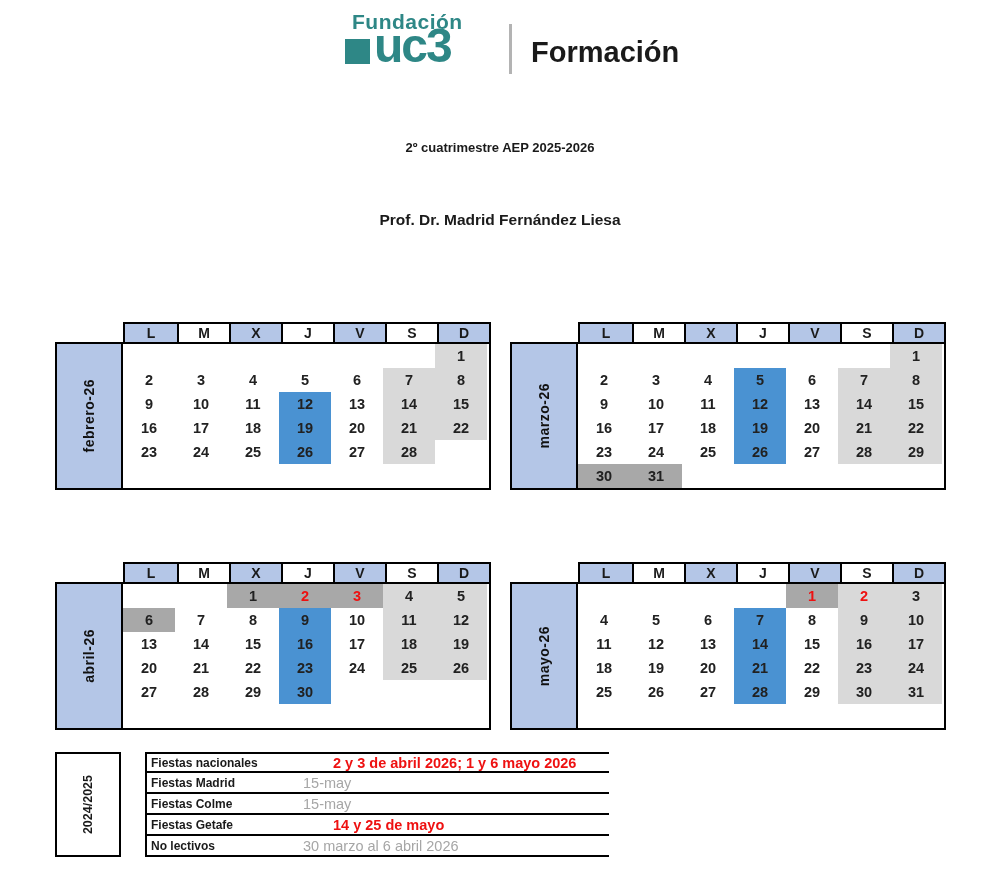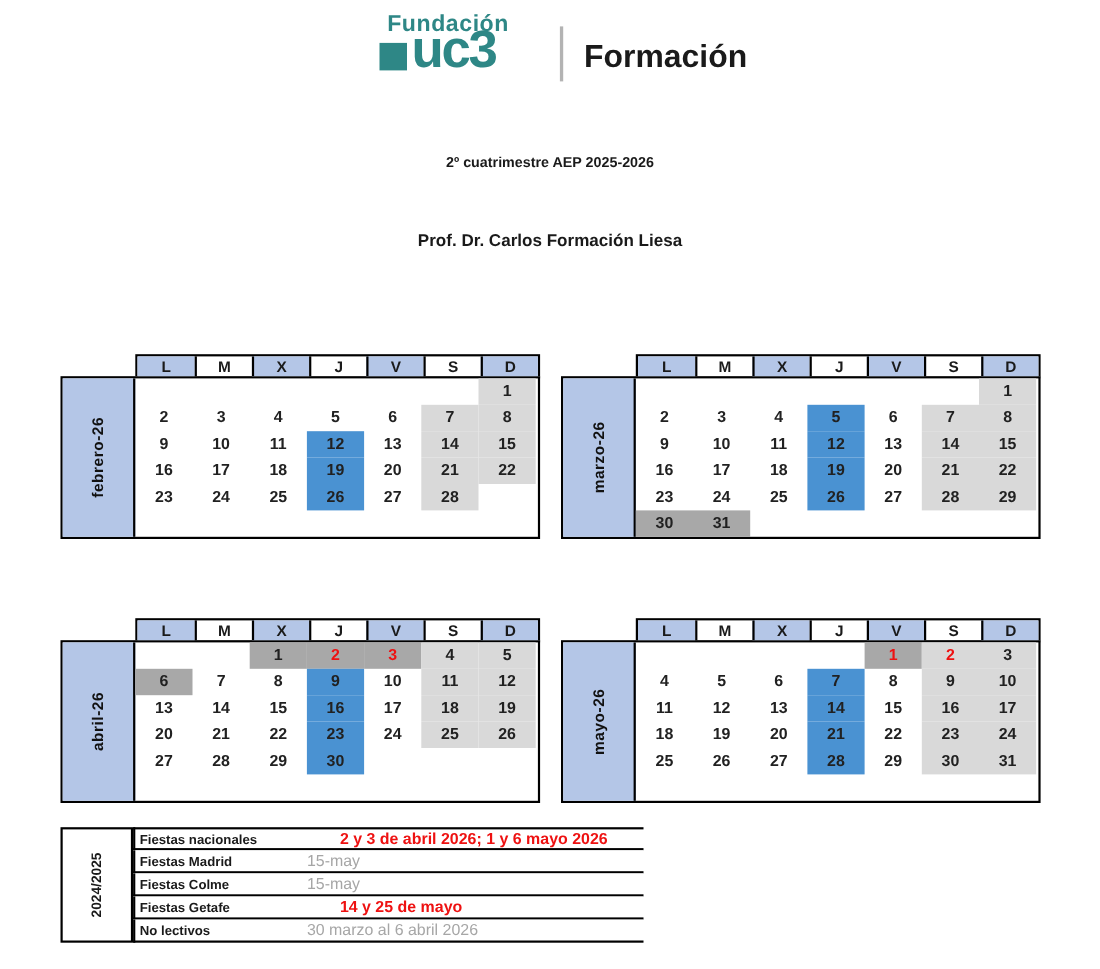--- a/index.html
+++ b/index.html
@@ -50,21 +50,21 @@
     font-size:14px; font-weight:bold; color:#111; letter-spacing:.5px; }
   .cal-grid { display:grid; grid-template-columns:repeat(7,52px); grid-auto-rows:24px; }
   .dcell { text-align:center; line-height:24px; font-size:14.5px; font-weight:bold;
     color:#212121; }
   .bg-g { background:var(--c-weekend_gray,#d9d9d9); }
   .bg-G { background:var(--c-nonschool_gray,#a8a8a8); }
   .bg-b { background:var(--c-highlight_blue,#4a92d2); }
   .fg-r { color:var(--c-holiday_red,#ee1111); }
 
   
-  .legend { position:absolute; left:55px; top:752px; display:flex; }
+  .legend { position:absolute; left:55px; top:752px; display:flex;gap:24px; }
   .legend-year { width:66px; border:2px solid #000; display:flex;
     align-items:center; justify-content:center; background:#fff; }
   .legend-year span { writing-mode:vertical-rl; transform:rotate(180deg);
     font-size:12.5px; font-weight:bold; color:#1a1a1a; }
   .legend-rows { width:464px; }
   .legend-row { height:21px; border-left:2px solid #000; border-bottom:2px solid #000;
     display:flex; align-items:center; background:#fff; }
   .legend-row:first-child { border-top:2px solid #000; }
   .legend-label { width:156px; padding-left:4px; font-size:12px; font-weight:bold;
     color:#1a1a1a; white-space:nowrap; }
@@ -78,21 +78,21 @@
 <div class="page">
 
   <div class="logo-fundacion">Fundación</div>
   <div class="logo-square"></div>
   <div class="logo-uc3">uc3</div>
   <div class="logo-divider"></div>
   <div class="logo-formacion">Formación</div>
 
   <div class="title">2º cuatrimestre AEP 2025-2026</div>
   <div class="subtitle">
-    <div>Prof. Dr. Carlos Formación Liesa</div>
+    <div>Prof. Dr. Madrid Fernández Liesa</div>
   </div>
 
   <section class="calendar" id="cal-0">
     <div class="cal-headers">
         <div class="hcell shaded">L</div>
         <div class="hcell">M</div>
         <div class="hcell shaded">X</div>
         <div class="hcell">J</div>
         <div class="hcell shaded">V</div>
         <div class="hcell">S</div>

